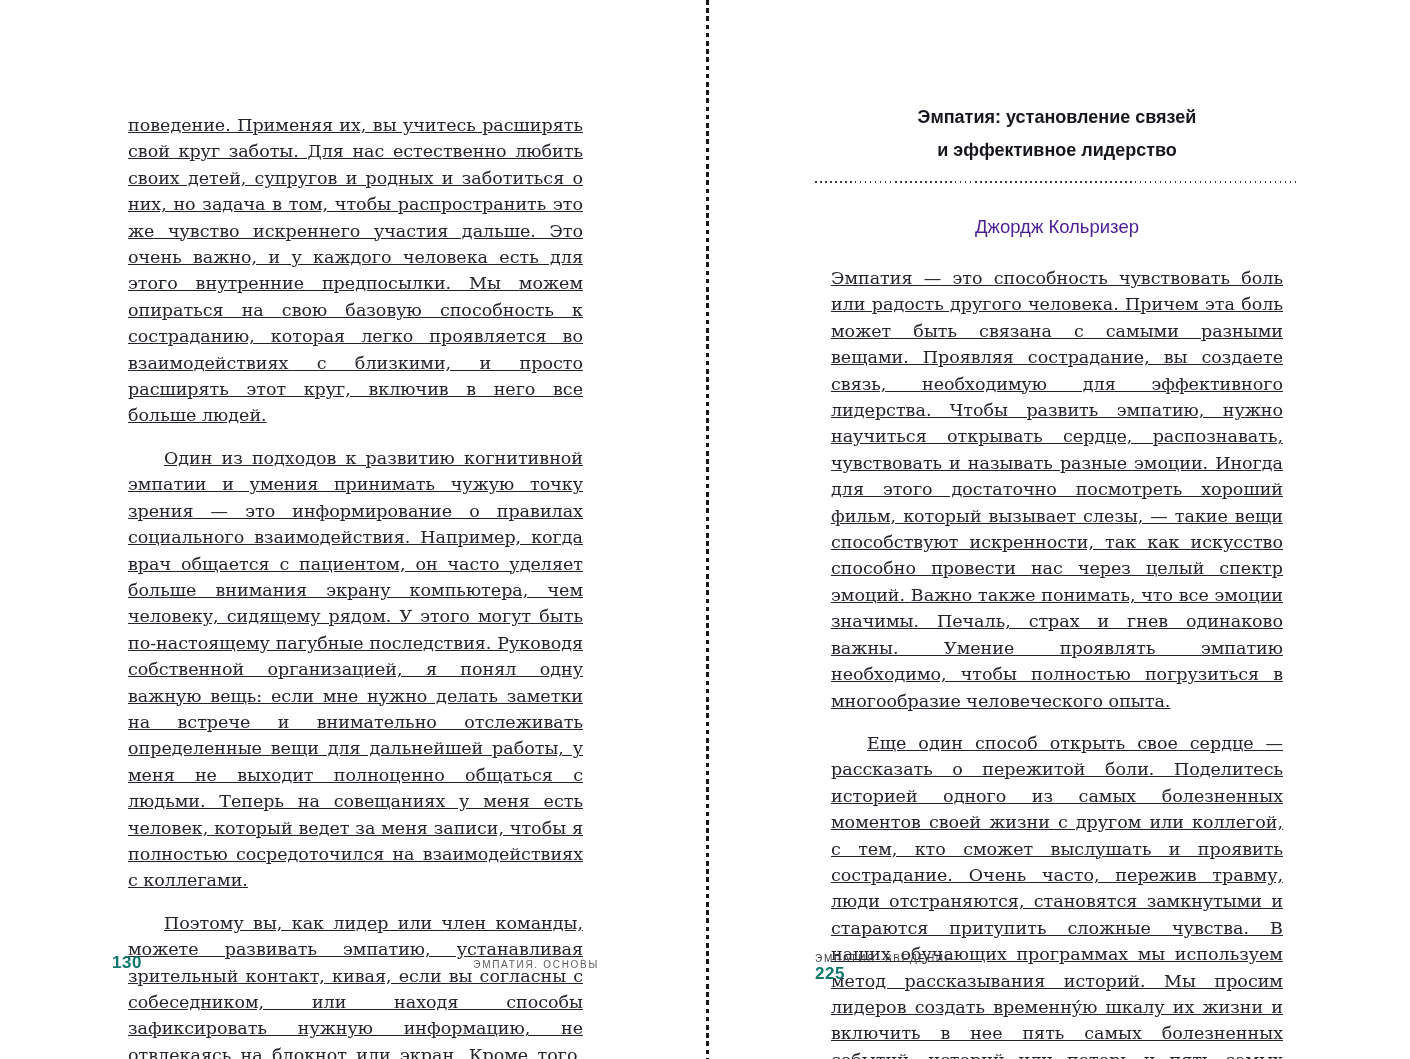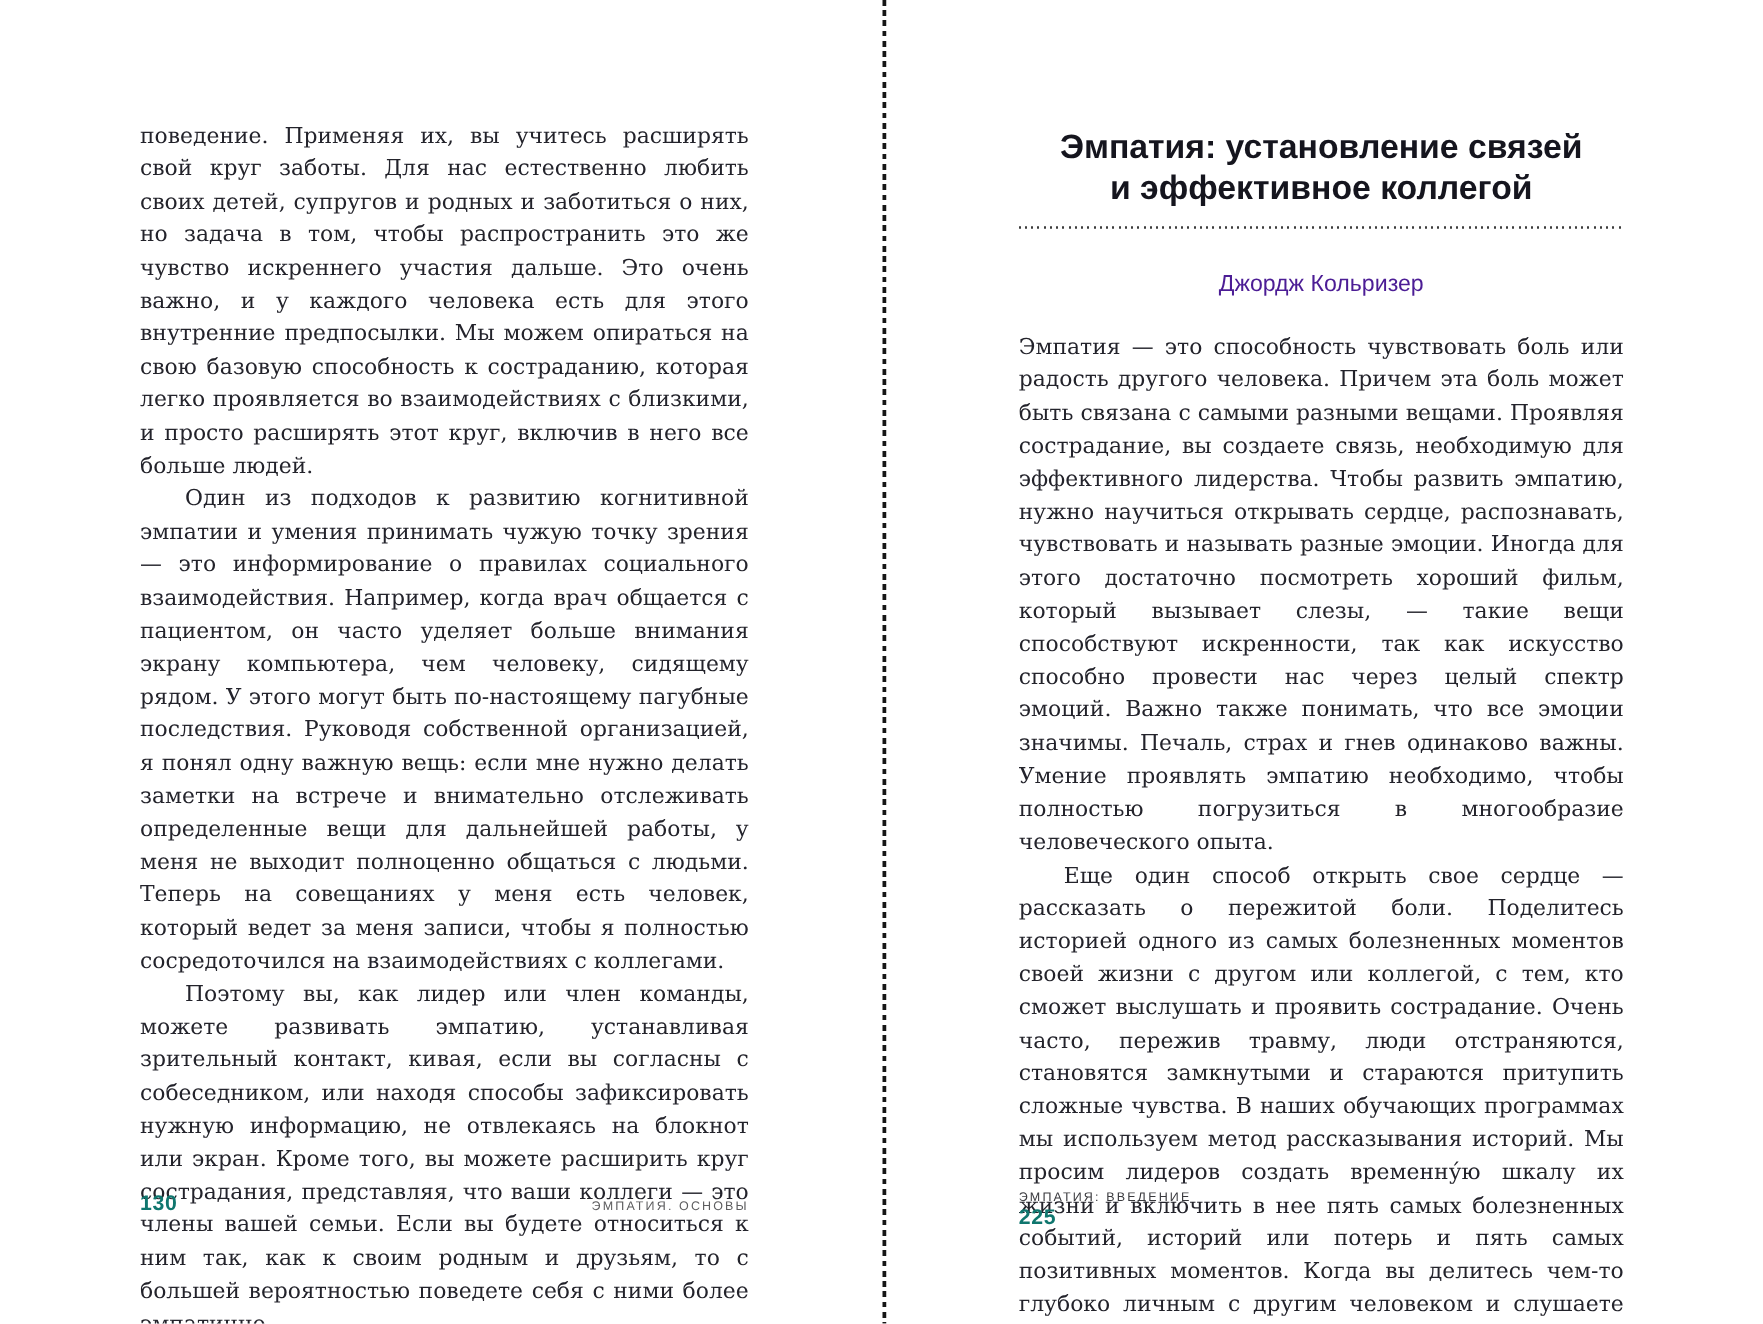--- a/index.html
+++ b/index.html
@@ -38,28 +38,28 @@
   .page-right { left: 815px; width: 484px; }
 
   
   .body-text {
     font-family: "DejaVu Serif", "Liberation Serif", serif;
     font-size: 17.5px;
     line-height: 26.4px;
     color: #23232b;
     text-align: justify;
   }
-  .para { margin: 0; }
+  .para { margin: 16px; text-decoration: underline; }
   .para.indent { text-indent: 36px; }
 
   
   .chapter-title {
     font-family: "Liberation Sans", "DejaVu Sans", sans-serif;
     font-weight: 700;
-    font-size: 27px;
+    font-size: 18px;
     line-height: 33px;
     text-align: center;
     color: #15151e;
     margin-top: 5px;
   }
   .dotted-rule {
     height: 2px;
     margin-top: 14px;
     background: repeating-linear-gradient(
       to right,
@@ -117,21 +117,21 @@
   <div class="page-footer footer-left">
     <span class="page-number">130</span>
     <span class="running-title muted">ЭМПАТИЯ. ОСНОВЫ</span>
   </div>
 
   <div class="spine-divider"></div>
 
   <div class="page-column page-right">
     <div class="chapter-title">
       <div>Эмпатия: установление связей</div>
-      <div>и эффективное коллегой</div>
+      <div>и эффективное лидерство</div>
     </div>
     <div class="dotted-rule"></div>
     <div class="chapter-author">Джордж Кольризер</div>
     <div class="body-text">
       <p class="para">Эмпатия — это способность чувствовать боль или радость другого человека. Причем эта боль может быть связана с самыми разными вещами. Проявляя сострадание, вы создаете связь, необходимую для эффективного лидерства. Чтобы развить эмпатию, нужно научиться открывать сердце, распознавать, чувствовать и называть разные эмоции. Иногда для этого достаточно посмотреть хороший фильм, который вызывает слезы, — такие вещи способствуют искренности, так как искусство способно провести нас через целый спектр эмоций. Важно также понимать, что все эмоции значимы. Печаль, страх и гнев одинаково важны. Умение проявлять эмпатию необходимо, чтобы полностью погрузиться в многообразие человеческого опыта.</p>
       <p class="para indent">Еще один способ открыть свое сердце — рассказать о пережитой боли. Поделитесь историей одного из самых болезненных моментов своей жизни с другом или коллегой, с тем, кто сможет выслушать и проявить сострадание. Очень часто, пережив травму, люди отстраняются, становятся замкнутыми и стараются притупить сложные чувства. В наших обучающих программах мы используем метод рассказывания историй. Мы просим лидеров создать временну́ю шкалу их жизни и включить в нее пять самых болезненных событий, историй или потерь и пять самых позитивных моментов. Когда вы делитесь чем-то глубоко личным с другим человеком и слушаете его ответ, вы можете и увидеть его реакцию на ваш рассказ,</p>
     </div>
   </div>
 
   <div class="page-footer footer-right">

